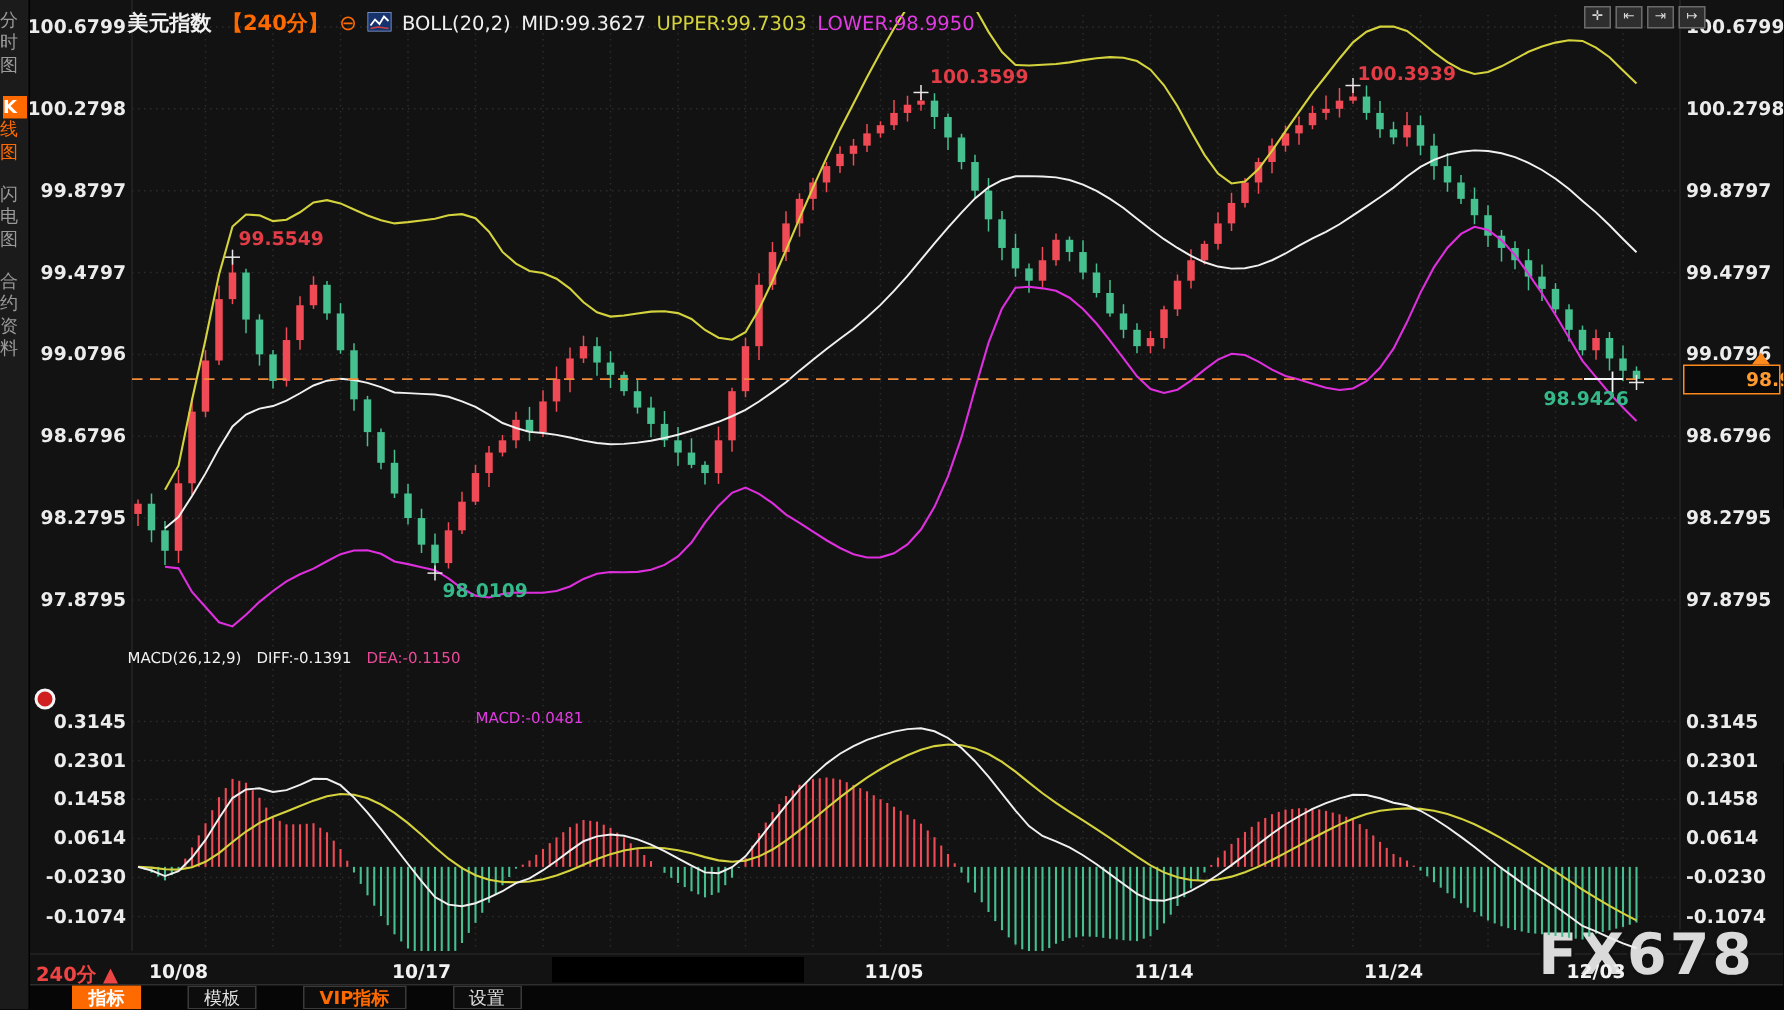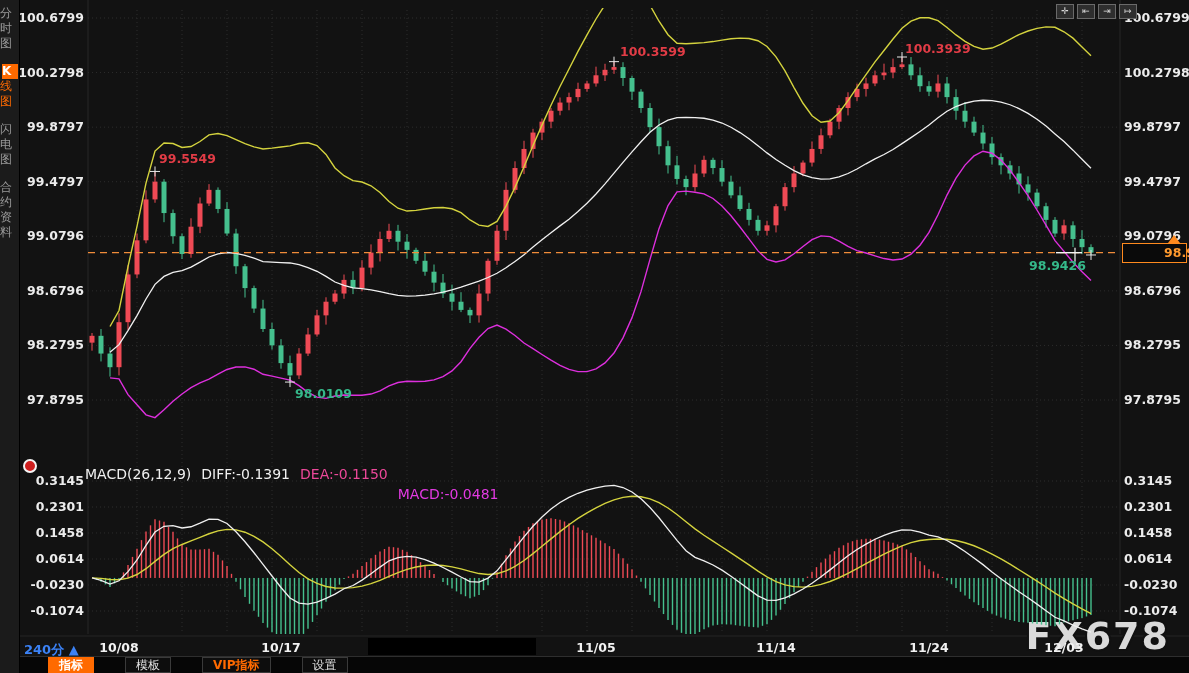--- a/index.html
+++ b/index.html
@@ -21,33 +21,33 @@
   .overlay { position:absolute; z-index:3; }
   .main-header { left:85px; top:7px; height:18px; display:flex; align-items:center; gap:7px; font-size:13px; color:#f0f0f0; white-space:nowrap; }
   .main-header .sym { font-weight:700; font-size:14px; }
   .main-header .period { color:#ff6a00; font-weight:700; font-size:14px; }
   .main-header .collapse { color:#ff6a00; font-size:14px; line-height:14px; cursor:pointer; }
   .main-header .boll-mid { color:#f0f0f0; }
   .main-header .boll-upper { color:#d4d33e; }
   .main-header .boll-lower { color:#e23ae2; }
   .mini-chart-icon { display:inline-block; cursor:pointer; }
 
-  .macd-header { left:85px; top:466px; height:16px; display:flex; align-items:center; gap:10px; font-size:14px; color:#f0f0f0; white-space:nowrap; }
+  .macd-header { left:85px; top:434px; height:16px; display:flex; align-items:flex-start; gap:10px; font-size:10px; color:#f0f0f0; white-space:nowrap; }
   .macd-header .dea { color:#ec4899; }
   .macd-header .macdv { color:#e23ae2;margin-top:40px; }
 
   .sun-icon { left:23px; top:459px; width:14px; height:14px; border:2px solid #f5f5f5; border-radius:50%; background:#cf1f1f; box-shadow:0 -4px 0 -5px #cf1f1f, 0 4px 0 -5px #cf1f1f, -4px 0 0 -5px #cf1f1f, 4px 0 0 -5px #cf1f1f; cursor:pointer; }
 
   .top-icons { left:1056px; top:4px; display:flex; gap:3px; }
   .ticon { width:18px; height:15px; background:#2e2e2e; border:1px solid #6a6a6a; color:#d8d8d8; font-size:9px; line-height:13px; text-align:center; cursor:pointer; }
 
   .price-badge { left:1122px; width:65px; height:20px; border:1px solid #ff8a1e; background:#0a0a0a; color:#ff9a2e; font-size:12.5px; font-weight:700; line-height:18px; padding-left:5px; }
   .price-badge .up-arrow { position:absolute; top:-9px; right:6px; width:0; height:0; border-left:6px solid transparent; border-right:6px solid transparent; border-bottom:8px solid #ff8a1e; }
 
-  .period-left { left:24px; top:641px; color:#3b82f6; font-weight:700; font-size:13px; white-space:nowrap; cursor:pointer; }
+  .period-left { left:24px; top:641px; color:#ef4444; font-weight:700; font-size:13px; white-space:nowrap; cursor:pointer; }
   .scroll-thumb { left:368px; top:638px; width:168px; height:17px; background:#000; cursor:pointer; }
 
   
   .toolbar { left:20px; right:0; top:656px; height:17px; background:#060606; border-top:1px solid #2e2e2e; display:flex; align-items:stretch; overflow:hidden; }
   .tb-btn { font-size:12px; line-height:14px; padding:0 10px; border:1px solid #3a3a3a; margin-right:3px; background:#0d0d0d; color:#e0e0e0; white-space:nowrap; cursor:pointer;margin-left:28px; }
   .tb-btn.mono { font-family:"DejaVu Sans Mono", monospace; min-width:48px; text-align:center; }
   .tb-btn.active { background:#ff6a00; border-color:#ff6a00; color:#fff; font-weight:700; }
   .tb-btn.vip { color:#ff6a00; font-weight:700; }
 </style>
 </head>
@@ -622,20 +622,36 @@
         <text x="620" y="55.65090701328466" fill="#e23c46">100.3599</text>
         <line x1="897" y1="57.01299814312245" x2="907" y2="57.01299814312245" stroke="#e8e8e8" stroke-width="1"></line>
         <line x1="902" y1="52.01299814312245" x2="902" y2="62.01299814312245" stroke="#e8e8e8" stroke-width="1"></line>
         <text x="905" y="53.01299814312245" fill="#e23c46">100.3939</text>
         <line x1="1086" y1="254.98350235680593" x2="1096" y2="254.98350235680593" stroke="#e8e8e8" stroke-width="1"></line>
         <line x1="1091" y1="249.98350235680593" x2="1091" y2="259.98350235680596" stroke="#e8e8e8" stroke-width="1"></line>
         <text x="1029" y="269.98350235680596" fill="#35b98a">98.9426</text>
       </g>
     </svg>
 
+  <div class="overlay main-header">
+    <span class="sym">美元指数</span>
+      <span class="period">【240分】</span>
+    <span class="collapse">⊖</span>
+    <span class="mini-chart-icon">
+      <svg width="16" height="13">
+          <rect x="0" y="0" width="16" height="13" fill="#17336e" stroke="#8fa8d8" stroke-width="1"></rect>
+          <polyline points="2,9 5,5 8,8 11,3 14,6" fill="none" stroke="#fff" stroke-width="1.2"></polyline>
+          <polyline points="2,11 7,10 14,11" fill="none" stroke="#d04040" stroke-width="1"></polyline>
+        </svg>
+    </span>
+    <span>BOLL(20,2)</span>
+    <span class="boll-mid">MID:99.3627</span>
+    <span class="boll-upper">UPPER:99.7303</span>
+    <span class="boll-lower">LOWER:98.9950</span>
+  </div>
 
   <div class="overlay top-icons">
     <div class="ticon">✛</div>
     <div class="ticon">⇤</div>
     <div class="ticon">⇥</div>
     <div class="ticon">↦</div>
   </div>
 
   <div class="overlay sun-icon"></div>
   <div class="overlay macd-header">

